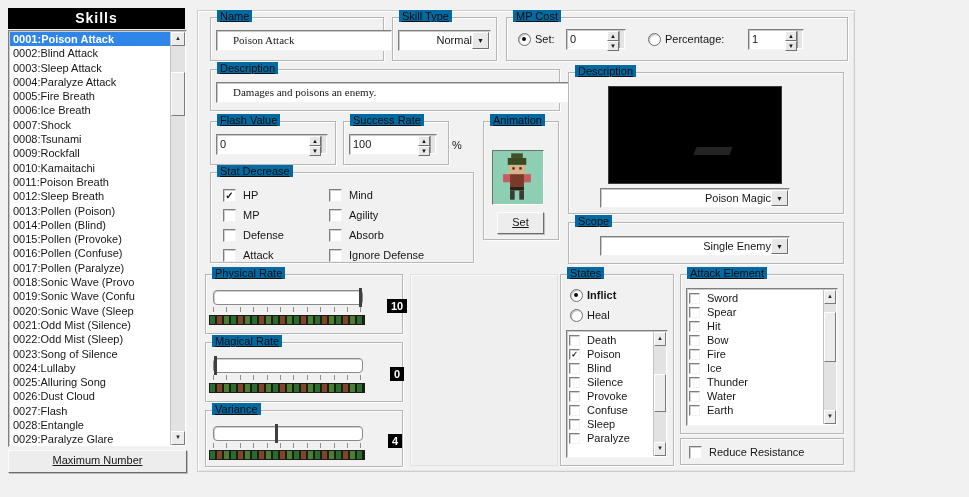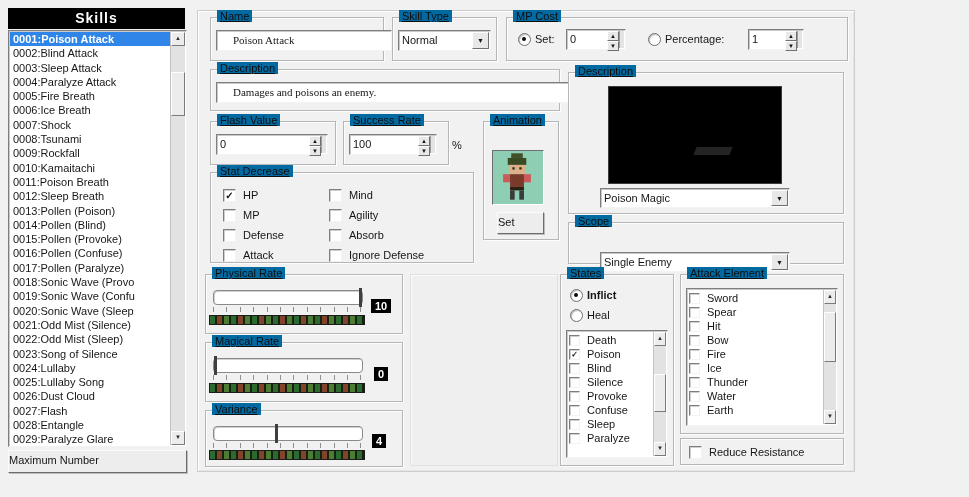--- a/index.html
+++ b/index.html
@@ -11,23 +11,23 @@
          box-shadow:inset 1px 1px 0 #fdfdfd,1px 1px 0 #fdfdfd;}
   .legend{position:absolute;top:-8px;left:6px;background:#0369a1;padding:0 3px;
           white-space:nowrap;color:#0e0e0e;text-decoration:underline;}
   
   .sunken{position:absolute;background:#fff;border:1px solid;
           border-color:#7e7e7e #f3f3f3 #f3f3f3 #7e7e7e;box-shadow:inset 1px 1px 0 #c9c9c9;}
   .text-input{line-height:18px;padding-left:16px;white-space:nowrap;overflow:hidden;font-family:Liberation Serif, serif;}
   
   .btn{position:absolute;background:#ededed;border:1px solid;
        border-color:#fcfcfc #6d6d6d #6d6d6d #fcfcfc;box-shadow:1px 1px 0 #bdbdbd;
-       cursor:pointer;}
-  
-  .dd-value{position:absolute;left:3px;top:2px;right:18px;line-height:15px;white-space:nowrap;overflow:hidden;}
+       text-align:center;cursor:pointer;text-decoration:underline;}
+  
+  .dd-value{position:absolute;left:3px;top:2px;right:18px;line-height:15px;white-space:nowrap;overflow:hidden;text-align:right;}
   .dd-arrow{position:absolute;right:1px;top:1px;bottom:1px;width:15px;background:#e8e8e8;
             border:1px solid;border-color:#fff #6f6f6f #6f6f6f #fff;
             font-size:7px;line-height:15px;text-align:center;color:#1a1a1a;}
   
   .spin-value{position:absolute;left:3px;top:2px;line-height:15px;}
   .spin-btns{position:absolute;right:6px;top:1px;bottom:1px;width:12px;display:flex;flex-direction:column;}
   .spin-btns span{flex:1;font-size:6px;line-height:8px;text-align:center;background:#e8e8e8;
                   border:1px solid;border-color:#fff #6f6f6f #6f6f6f #fff;color:#111;}
   .spin-strip{position:absolute;right:1px;top:1px;bottom:1px;width:4px;background:#e4e4e4;border-left:1px solid #9a9a9a;}
   
@@ -51,21 +51,21 @@
           border-color:#fff #7a7a7a #7a7a7a #fff;font-size:6px;line-height:11px;text-align:center;color:#2a2a2a;}
   .sb-up{top:0;} .sb-down{bottom:0;}
   .sb-thumb{position:absolute;left:0;right:0;background:#ececec;border:1px solid;
             border-color:#fff #7a7a7a #7a7a7a #fff;}
   
   .slider-track{position:absolute;height:13px;background:#fff;border:1px solid #8a8a8a;
                 border-radius:4px;box-shadow:inset 1px 1px 0 #d0d0d0;}
   .slider-handle{position:absolute;top:-3px;width:3px;height:19px;background:#3f3f3f;}
   .ticks{position:absolute;height:5px;
          background:repeating-linear-gradient(90deg,#8f8f8f 0 1px,transparent 1px 13.4px);}
-  .val-box{position:absolute;background:var(--valbg,#000);color:#fff;font-weight:bold;padding:1px 4px;}
+  .val-box{position:absolute;background:var(--valbg,#000);color:#fff;font-weight:bold;padding:1px 4px;margin-left:16px;}
   .gauge{position:absolute;height:8px;border:1px solid #1c1c1c;
          background:repeating-linear-gradient(90deg,#2c6a2f 0 5px,#14230f 5px 7px,#83422a 7px 12px,#14230f 12px 14px,#4e7c33 14px 19px,#14230f 19px 21px);}
   
   #skills-header{left:8px;top:8px;width:177px;height:21px;background:var(--hdrbg,#000);color:#fff;
                  font-weight:bold;font-size:14px;text-align:center;line-height:21px;letter-spacing:1px;}
   #skills-list{left:8px;top:30px;width:177px;height:415px;}
   #skills-list-items{position:absolute;left:1px;top:1px;right:16px;bottom:1px;overflow:hidden;}
   #max-number-btn{left:8px;top:450px;width:177px;height:21px;line-height:19px;}
   #main-frame{left:197px;top:10px;width:656px;height:460px;border:1px solid #cdcdcd;
               box-shadow:inset 1px 1px 0 #fff,inset -1px -1px 0 #e6e6e6;}
@@ -102,21 +102,21 @@
       <div class="list-item">0015:Pollen (Provoke)</div>
       <div class="list-item">0016:Pollen (Confuse)</div>
       <div class="list-item">0017:Pollen (Paralyze)</div>
       <div class="list-item">0018:Sonic Wave (Provo</div>
       <div class="list-item">0019:Sonic Wave (Confu</div>
       <div class="list-item">0020:Sonic Wave (Sleep</div>
       <div class="list-item">0021:Odd Mist (Silence)</div>
       <div class="list-item">0022:Odd Mist (Sleep)</div>
       <div class="list-item">0023:Song of Silence</div>
       <div class="list-item">0024:Lullaby</div>
-      <div class="list-item">0025:Lullaby Song</div>
+      <div class="list-item">0025:Alluring Song</div>
       <div class="list-item">0026:Dust Cloud</div>
       <div class="list-item">0027:Flash</div>
       <div class="list-item">0028:Entangle</div>
       <div class="list-item">0029:Paralyze Glare</div>
     </div>
   <div class="scrollbar">
     <div class="sb-btn sb-up">▲</div>
     <div class="sb-thumb" style="top:40px;height:42px;"></div>
     <div class="sb-btn sb-down">▼</div>
   </div>
@@ -256,21 +256,21 @@
       <div class="check-item">
         <span class="cb"></span>
         <span>Ignore Defense</span>
       </div>
     </div>
 </div>
 
 <div class="group" style="left:568px;top:222px;width:274px;height:40px;">
   <span class="legend">Scope</span>
 </div>
-<div class="sunken" style="left:600px;top:252px;width:188px;height:18px;">
+<div class="sunken" style="left:600px;top:236px;width:188px;height:18px;">
   <span class="dd-value">Single Enemy</span>
   <span class="dd-arrow">▼</span>
 </div>
 
 <div class="group" style="left:205px;top:274px;width:196px;height:58px;">
   <span class="legend">Physical Rate</span>
 </div>
 <div class="slider-track" style="left:213px;top:290px;width:148px;">
   <span class="slider-handle" style="left: calc(100% - 3px);"></span>
 </div>

